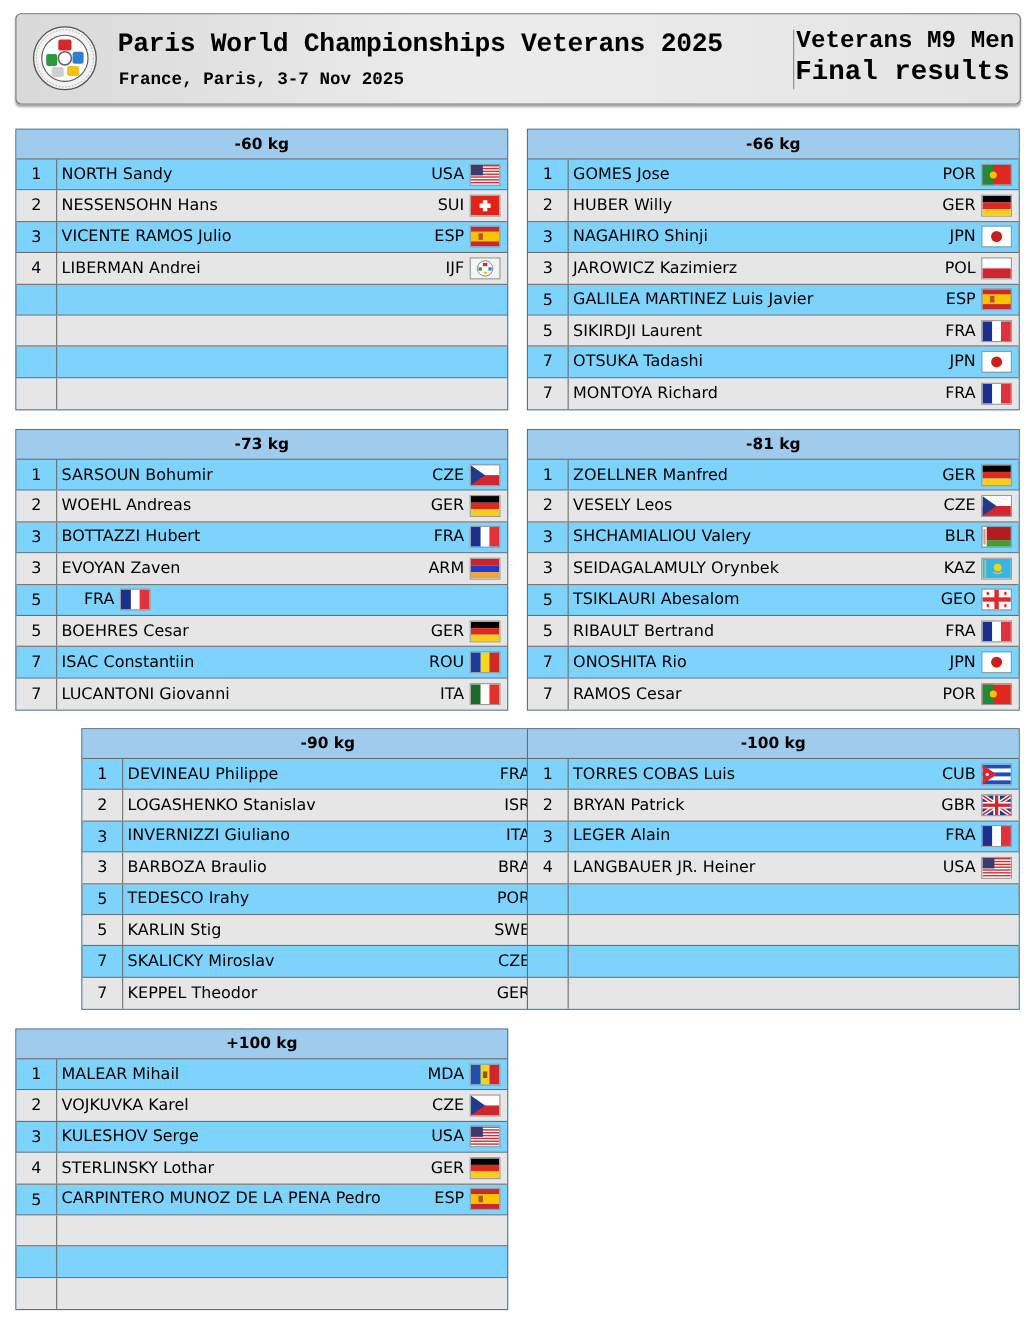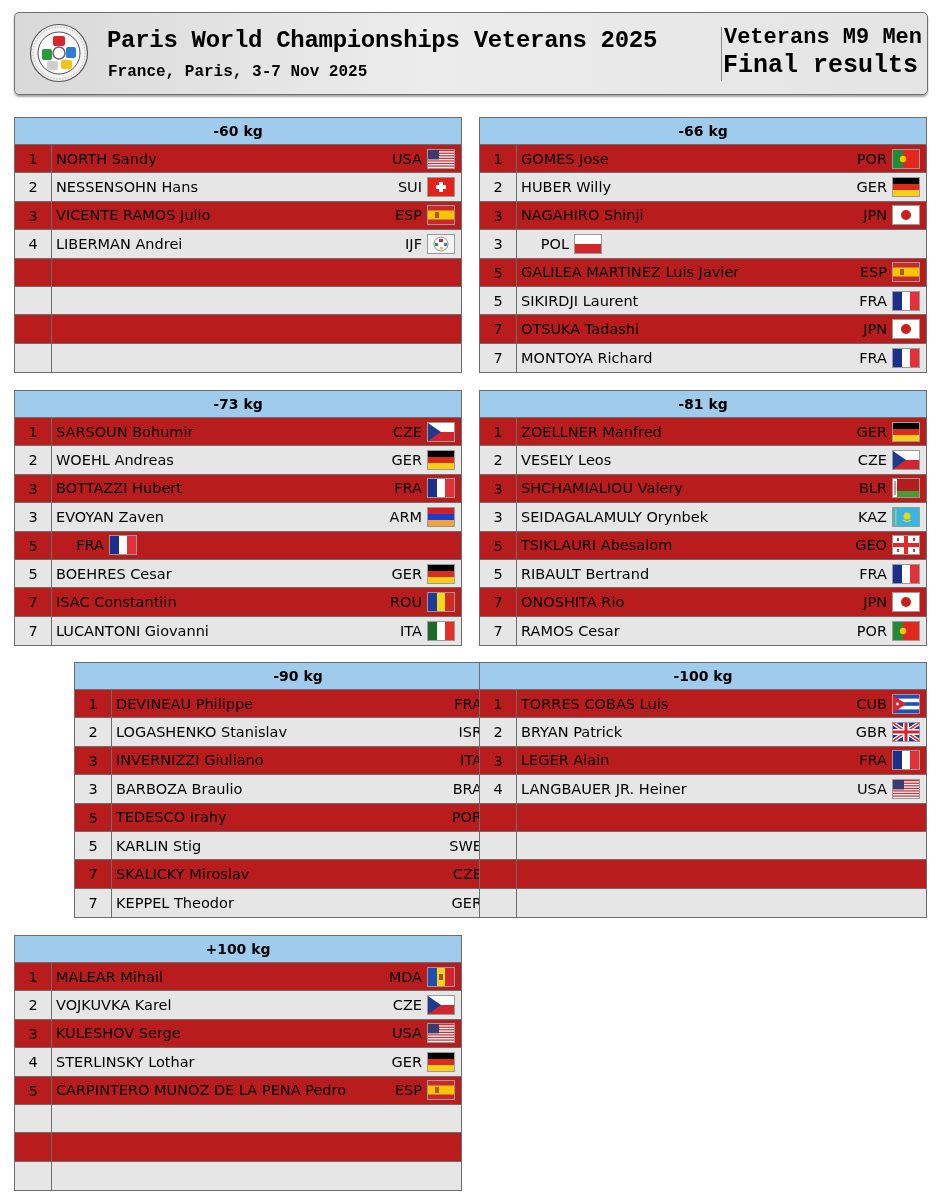--- a/index.html
+++ b/index.html
@@ -12,21 +12,21 @@
     box-sizing:border-box;
     font-family:Liberation Mono, monospace;
   }
   .logo { position:absolute; left:14px; top:10px; width:60px; height:60px; }
   .title { position:absolute; left:92px; top:14px; font-size:24px; font-weight:bold; letter-spacing:-0.3px; white-space:nowrap; }
   .subtitle { position:absolute; left:93px; top:50px; font-size:16px; font-weight:bold; white-space:nowrap; }
   .vsep { position:absolute; left:706px; top:14px; width:1px; height:54px; background:#8a8a8a; }
   .cat { position:absolute; left:708px; width:200px; top:12px; text-align:center; font-size:22px; font-weight:bold; white-space:nowrap; }
   .final { position:absolute; left:708px; width:200px; top:38px; font-size:25px; font-weight:bold; white-space:nowrap; }
 
-  .tbl { position:absolute; width:448px; border:1px solid #6d6d6d; box-sizing:border-box; background:#b91c1c; }
+  .tbl { position:absolute; width:448px; border:1px solid #6d6d6d; box-sizing:border-box; background:#7dd3fc; }
   .tbl .hdr { height:26px; line-height:26px; background:#9fcbed; text-align:center; font-weight:bold; font-size:14px; border-bottom:1px solid #6d6d6d; }
   .tbl .row { height:28.4px; display:flex; align-items:center; border-bottom:1px solid #6d6d6d; box-sizing:border-box; font-size:14.5px; }
   .tbl .row:last-child { border-bottom:none; }
   .tbl .row.alt { background:#e6e6e6; }
   .tbl .num { width:37px; text-align:center; border-right:1px solid #6d6d6d; height:100%; line-height:28px; box-sizing:border-box; flex:none; }
   .tbl .name { flex:1; padding-left:4px; white-space:nowrap; overflow:hidden; }
   .tbl .nat { width:52px; text-align:right; padding-right:5px; flex:none; }
   .tbl .flag { width:28px; height:20px; margin-right:6px; flex:none; box-sizing:border-box; border:1px solid #9a9a9a; position:relative; overflow:hidden; }
   .tbl .flag.empty { border:none; }
 </style>
@@ -169,20 +169,21 @@
         <div class="nat">JPN</div>
         <div class="flag">
           <svg width="26" height="18" viewBox="0 0 26 18" style="display:block">
             <rect width="26" height="18" fill="#fff"></rect>
             <circle cx="13" cy="9" r="5" fill="#c8201c"></circle>
           </svg>
         </div>
       </div>
       <div class="row alt">
         <div class="num">3</div>
+        <div class="name">JAROWICZ Kazimierz</div>
         <div class="nat">POL</div>
         <div class="flag">
           <svg width="26" height="18" viewBox="0 0 26 18" style="display:block">
             <rect width="26" height="9" fill="#fff"></rect>
             <rect y="9" width="26" height="9" fill="#d2262f"></rect>
           </svg>
         </div>
       </div>
       <div class="row">
         <div class="num">5</div>

